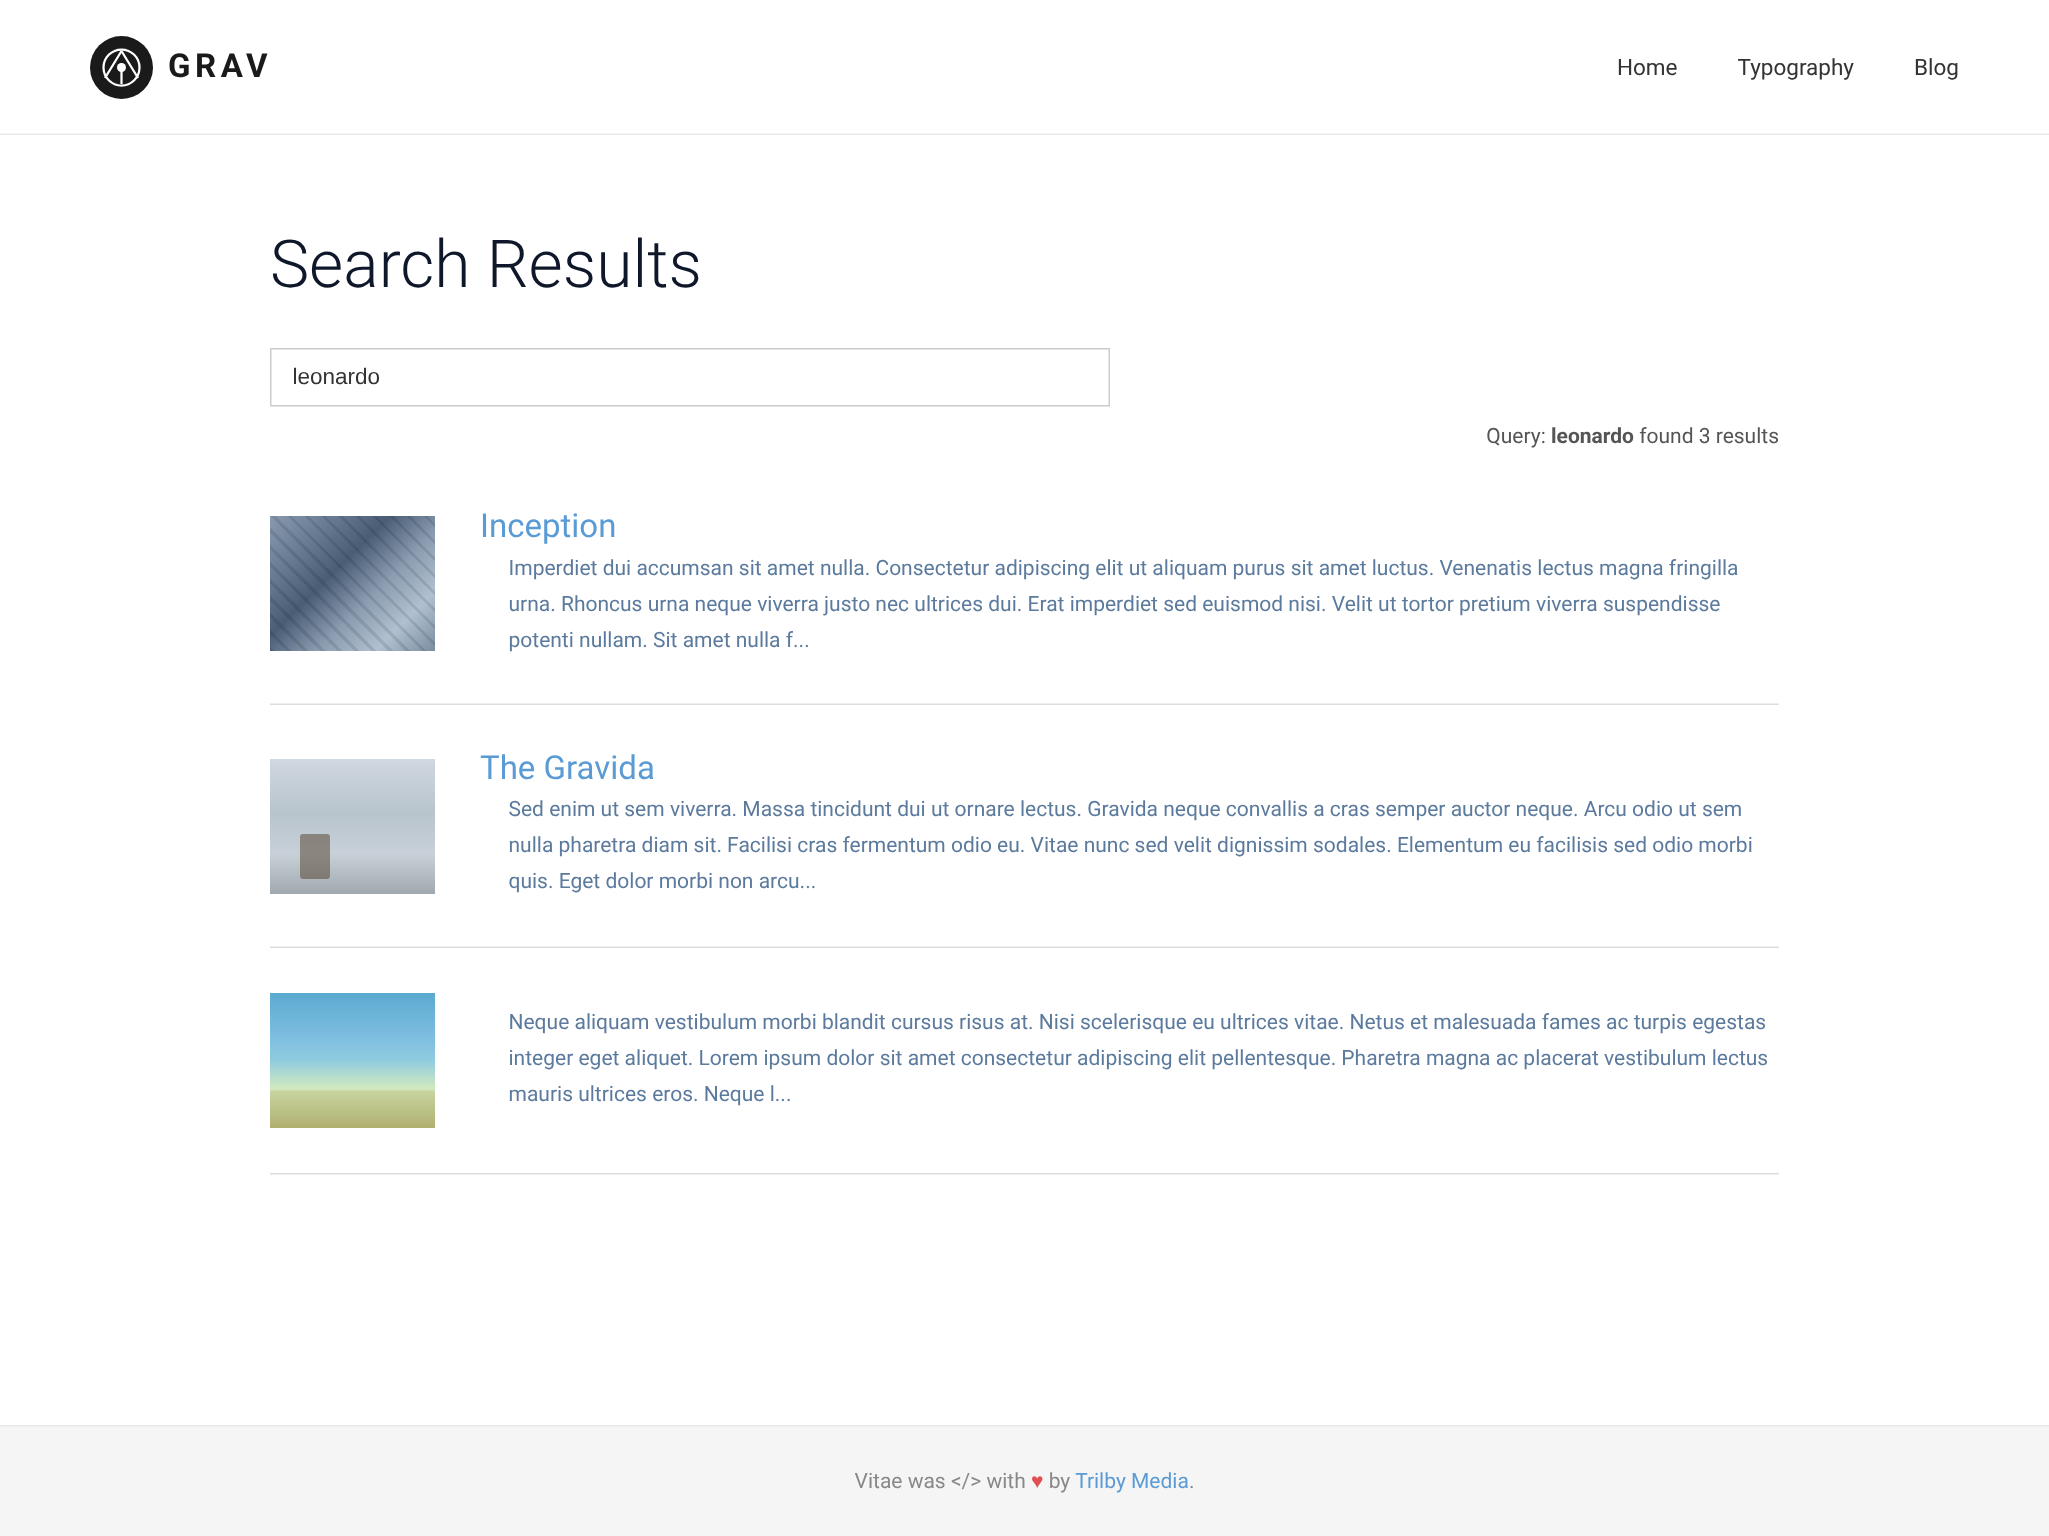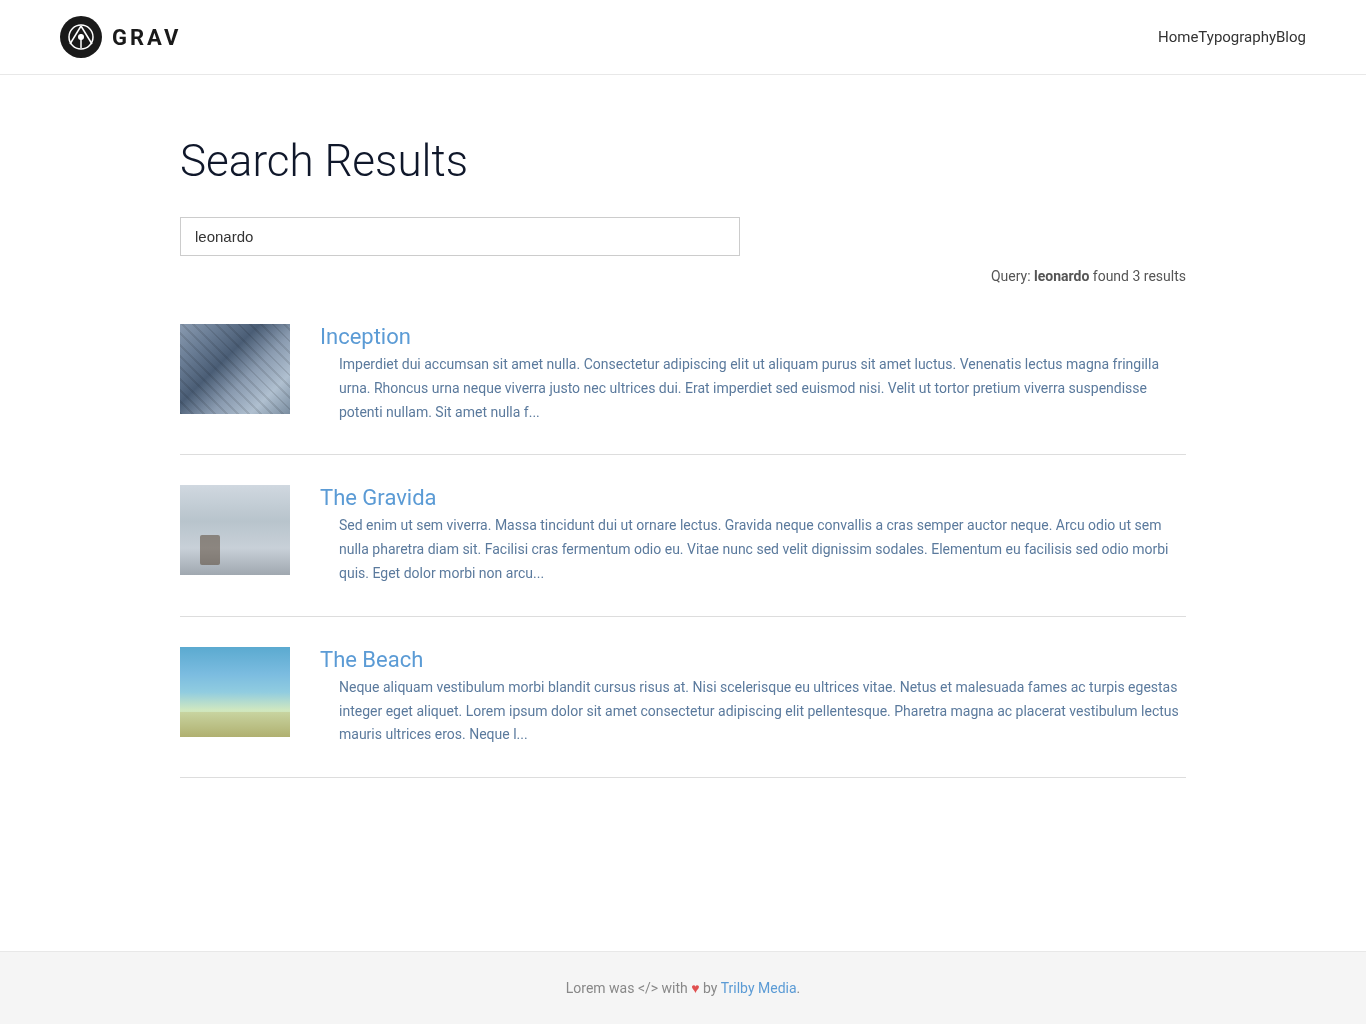--- a/index.html
+++ b/index.html
@@ -17,21 +17,21 @@
       flex-direction: column;
     }
 
     
     .header {
       border-bottom: 1px solid #e8e8e8;
       padding: 0 60px;
       display: flex;
       align-items: center;
       justify-content: space-between;
-      height: 75px;
+      height: 90px;
     }
 
     .logo-area {
       display: flex;
       align-items: center;
       gap: 10px;
     }
 
     .logo-icon {
       width: 42px;
@@ -51,20 +51,21 @@
 
     .logo-text {
       font-size: 22px;
       font-weight: 700;
       letter-spacing: 3px;
       color: #1a1a1a;
     }
 
     .nav {
       display: flex;
+      gap: 40px;
       align-items: flex-end;
     }
 
     .nav a {
       text-decoration: none;
       color: #333;
       font-size: 15px;
       font-weight: 400;
     }
 
@@ -107,20 +108,21 @@
       display: flex;
       flex-direction: column;
       gap: 0;
     }
 
     .result-item {
       display: flex;
       gap: 30px;
       padding: 30px 0;
       border-bottom: 1px solid #ddd;
+      align-items: center;
     }
 
     .result-item:first-child {
       padding-top: 0;
     }
 
     .result-thumbnail {
       width: 110px;
       height: 90px;
       flex-shrink: 0;
@@ -274,25 +276,24 @@
       <div class="result-thumbnail thumb-revenant"></div>
       <div class="result-content">
         <a class="result-title" href="#">The Gravida</a>
         <p class="result-excerpt">Sed enim ut sem viverra. Massa tincidunt dui ut ornare lectus. Gravida neque convallis a cras semper auctor neque. Arcu odio ut sem nulla pharetra diam sit. Facilisi cras fermentum odio eu. Vitae nunc sed velit dignissim sodales. Elementum eu facilisis sed odio morbi quis. Eget dolor morbi non arcu...</p>
       </div>
     </div>
 
     <div class="result-item">
       <div class="result-thumbnail thumb-beach"></div>
       <div class="result-content">
-        <a class="result-title" href="#">The Beach</a>
         <p class="result-excerpt">Neque aliquam vestibulum morbi blandit cursus risus at. Nisi scelerisque eu ultrices vitae. Netus et malesuada fames ac turpis egestas integer eget aliquet. Lorem ipsum dolor sit amet consectetur adipiscing elit pellentesque. Pharetra magna ac placerat vestibulum lectus mauris ultrices eros. Neque l...</p>
       </div>
     </div>
 
   </div>
 </main>
 
 <footer class="footer">
   <span>
-    <span>Lorem was </span><span>&lt;/&gt;</span><span> with </span><span class="heart">♥</span><span> by </span><a href="#">Trilby Media</a><span>.</span>
+    <span>Vitae was </span><span>&lt;/&gt;</span><span> with </span><span class="heart">♥</span><span> by </span><a href="#">Trilby Media</a><span>.</span>
   </span>
 </footer>
 
 </body></html>

